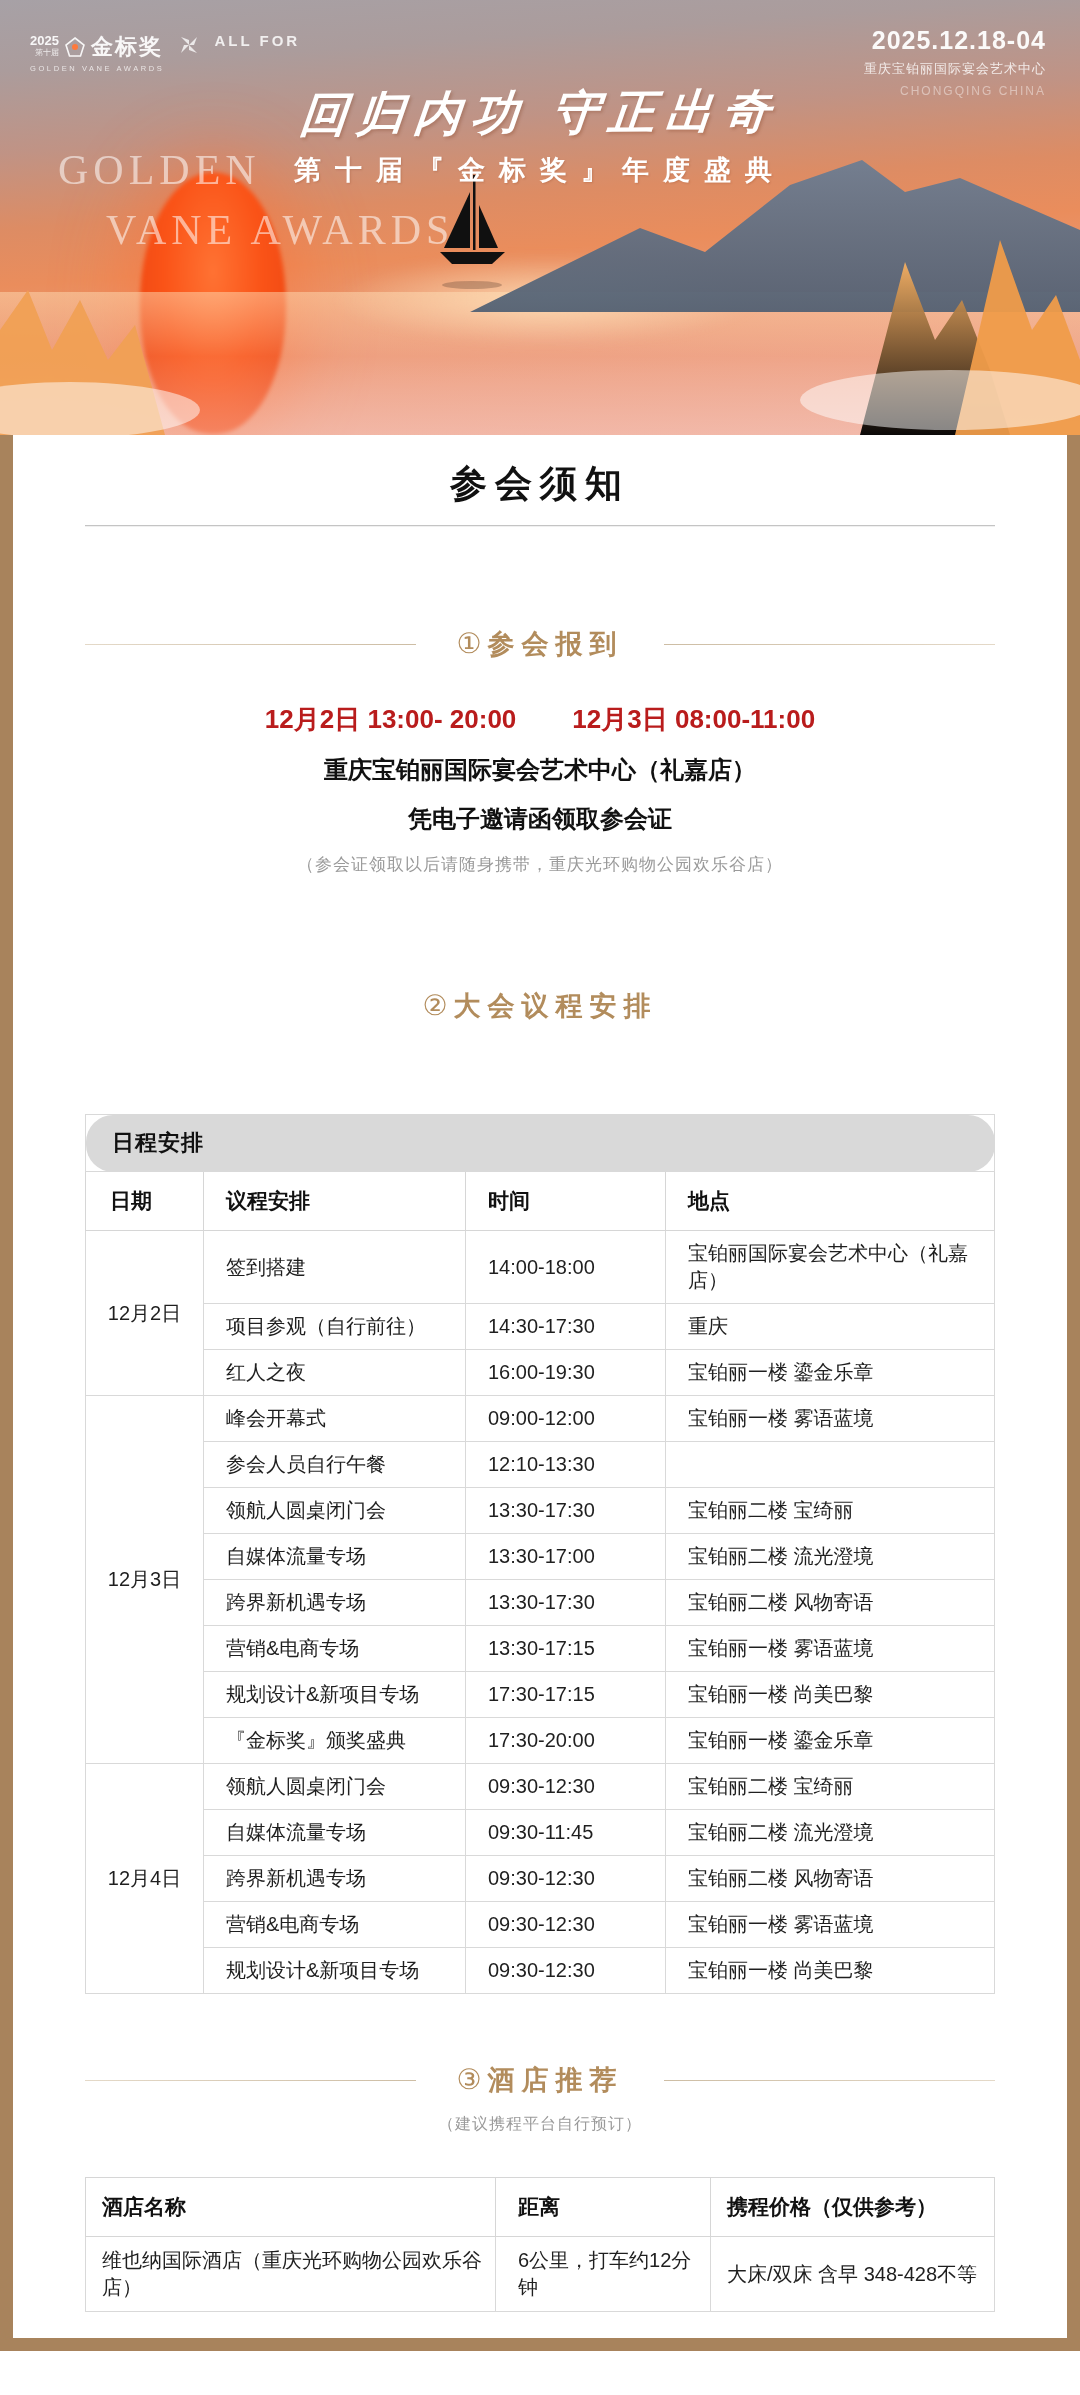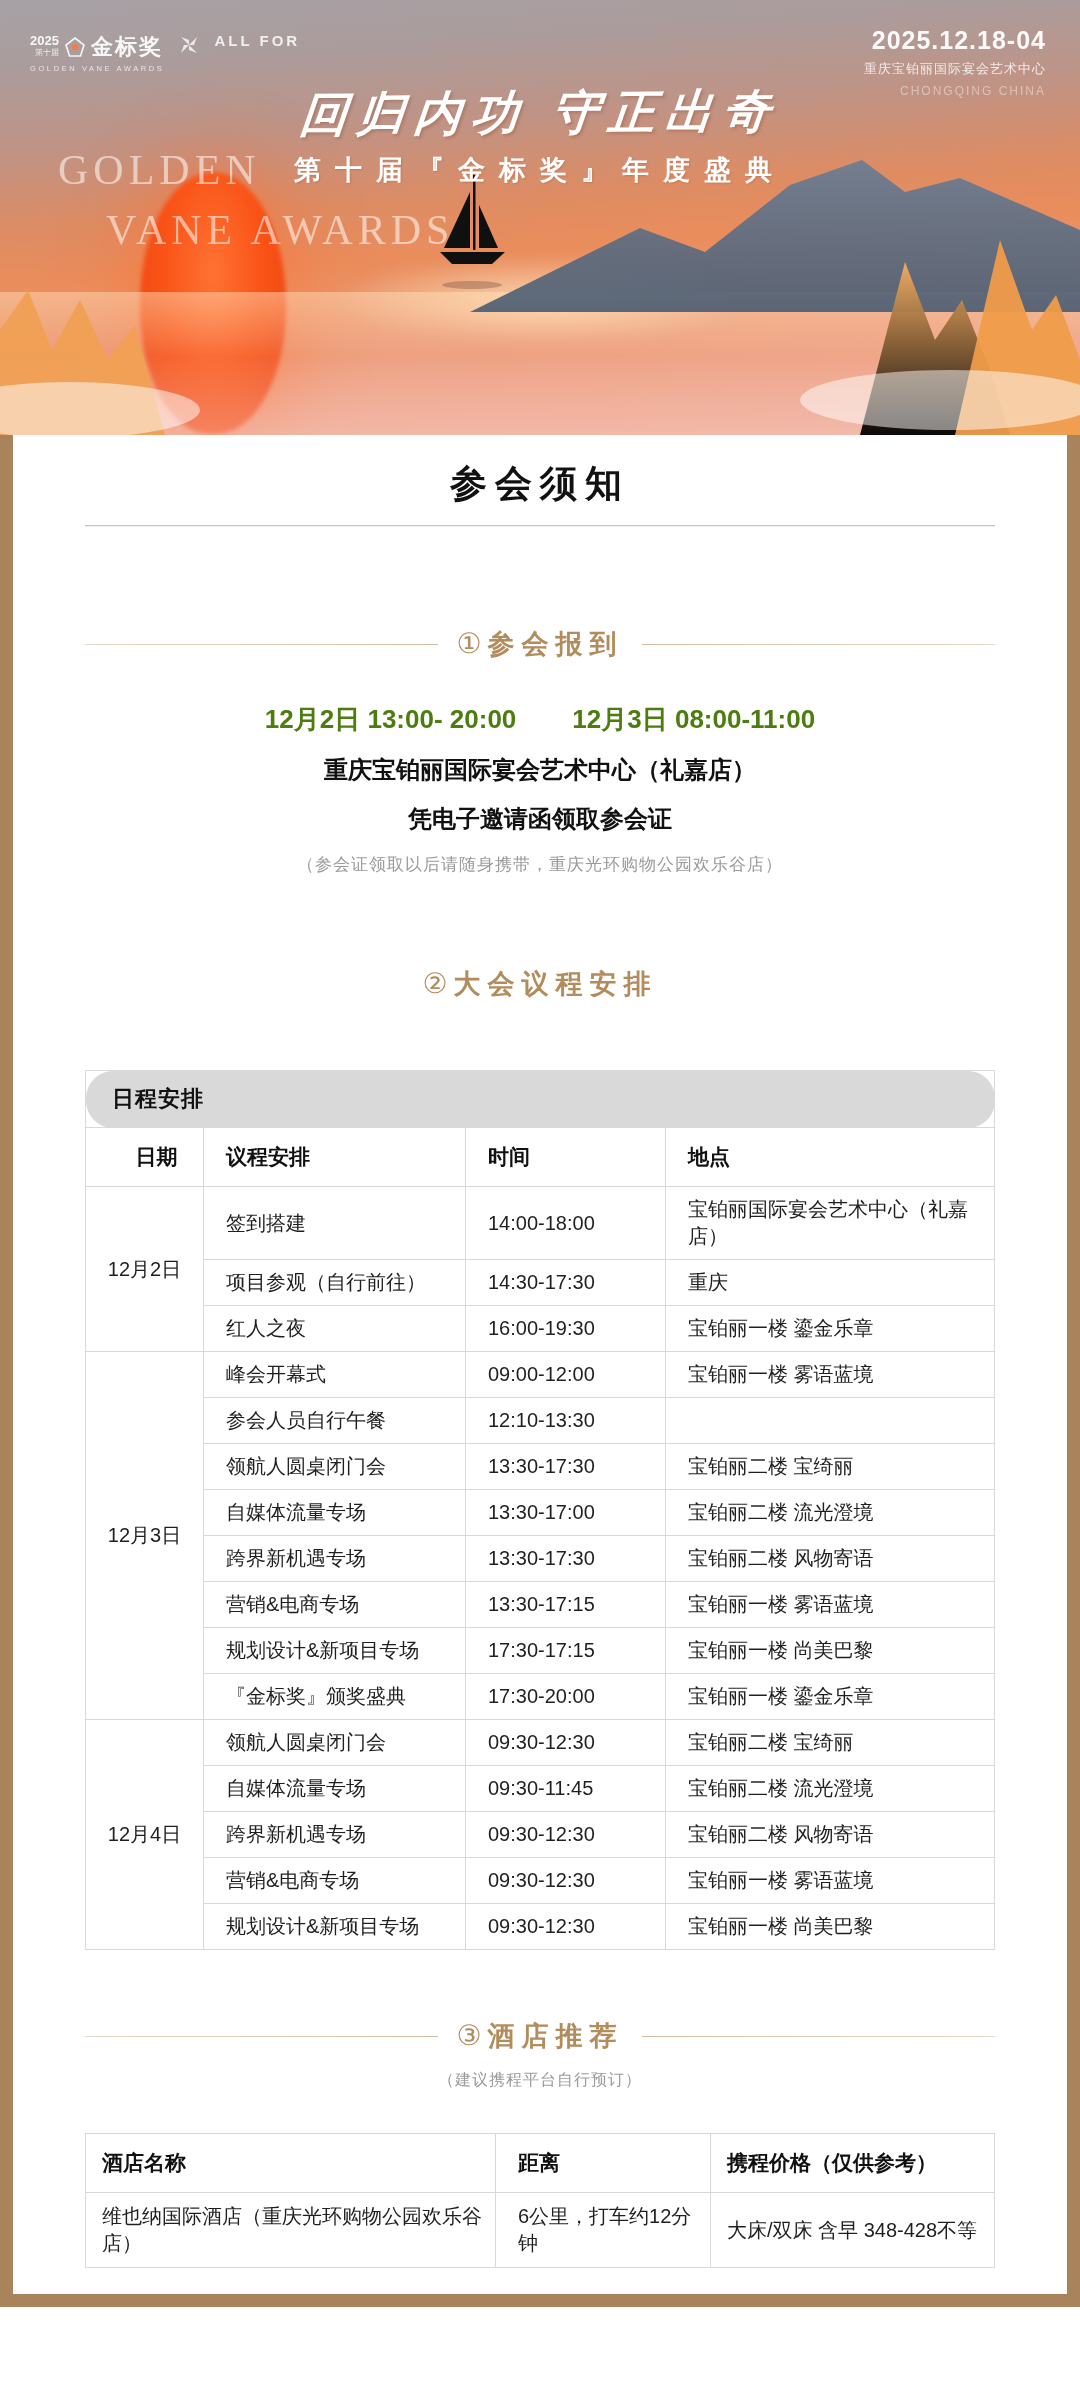--- a/index.html
+++ b/index.html
@@ -90,51 +90,51 @@
   }
 
   .greeting { margin:56px 88px 0 88px; font-size:22px; line-height:41px; color:#222; font-weight:500; }
   .greeting .salutation { font-weight:bold; text-indent:29px; color:#111; }
   .greeting .p1 { text-indent:29px; }
   .greeting .p1 b { color:#000; }
   .greeting .p2 { text-indent:0; }
 
   
   .sec-heading {
-    display:flex; align-items:center; margin:16px 72px; gap:18px;
+    display:flex; align-items:center; margin:16px 72px; gap:40px;
   }
   .sec-heading .line { flex:1; height:1px; background:linear-gradient(90deg,#e4d9c8,#cdbda4); }
   .sec-heading .line.r { background:linear-gradient(90deg,#cdbda4,#e4d9c8); }
   .sec-heading .txt {
     color:#b28c5c; font-size:27px; font-weight:bold; letter-spacing:7px; white-space:nowrap;
   }
   .sec-heading .num { font-weight:normal; font-size:28px; margin-right:6px; letter-spacing:0; }
 
   .sec1 { margin-top:100px; }
   .reg-block { text-align:center; margin-top:40px; }
-  .reg-times { font-size:26px; font-weight:bold; color:#4d7c0f; display:flex; justify-content:center; gap:56px; }
+  .reg-times { font-size:26px; font-weight:bold; color:#b91c1c; display:flex; justify-content:center; gap:56px; }
   .reg-line { font-size:24px; font-weight:bold; color:#111; margin-top:17px; }
   .reg-note { font-size:17px; color:#9a9a9a; margin-top:18px; letter-spacing:1px; }
 
   .sec2 { margin-top:72px;flex-direction:column; }
 
   
   table.agenda {
     width:910px; margin:50px auto 0 auto; border-collapse:collapse;
     border:1px solid #b9b9b9; font-size:20px; color:#1f1f1f;
   }
   table.agenda .table-title td {
     background:#d9d9d9; font-size:22px; font-weight:bold; color:#111;
     padding:13px 0 13px 26px; letter-spacing:1px;border-radius:27px;
   }
   table.agenda th {
     text-align:left; font-size:21px; font-weight:bold; color:#111;
     padding:15px 0 15px 22px; border:1px solid #d6d6d6; border-top:1px solid #b9b9b9;
   }
-  table.agenda th.h-date { padding-left:24px; width:118px;text-align:center; }
+  table.agenda th.h-date { padding-left:24px; width:118px; }
   table.agenda th.h-item { width:262px; }
   table.agenda th.h-time { width:200px; }
   table.agenda td { border:1px solid #d9d9d9; padding:9px 0 9px 22px; font-weight:500; }
   table.agenda td.col-date { text-align:center; padding:0; font-weight:500; }
   table.agenda tr.group-start td { border-top:1px solid #bdbdbd; }
 
   .sec3 { margin-top:68px; }
   .sec-subnote { text-align:center; font-size:16px; color:#9a9a9a; margin-top:12px; letter-spacing:1px; }
 
   table.hotels {

